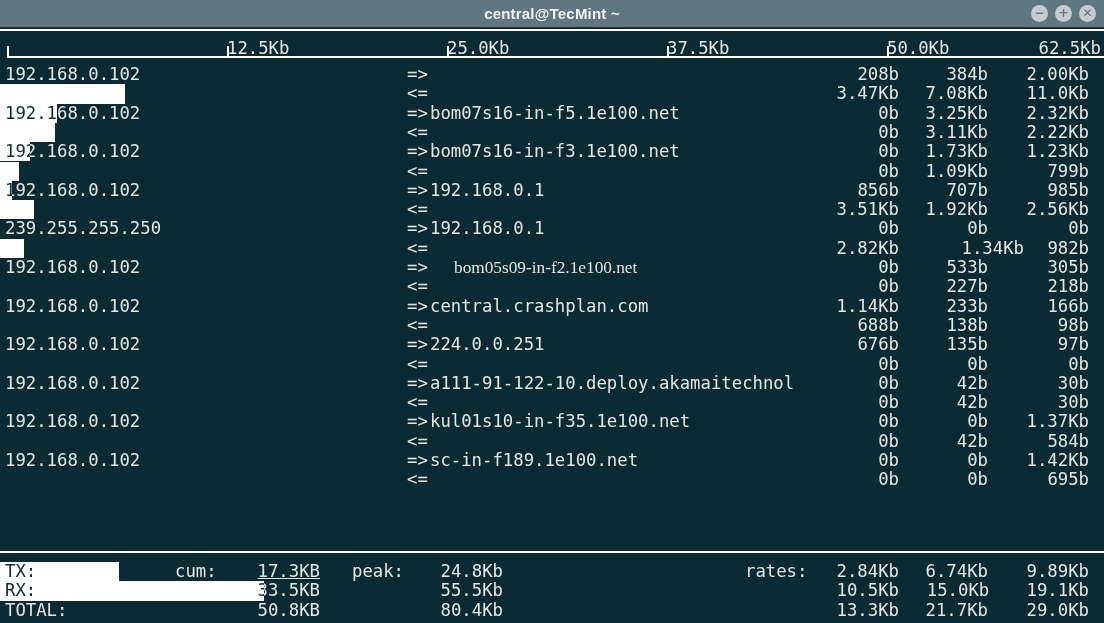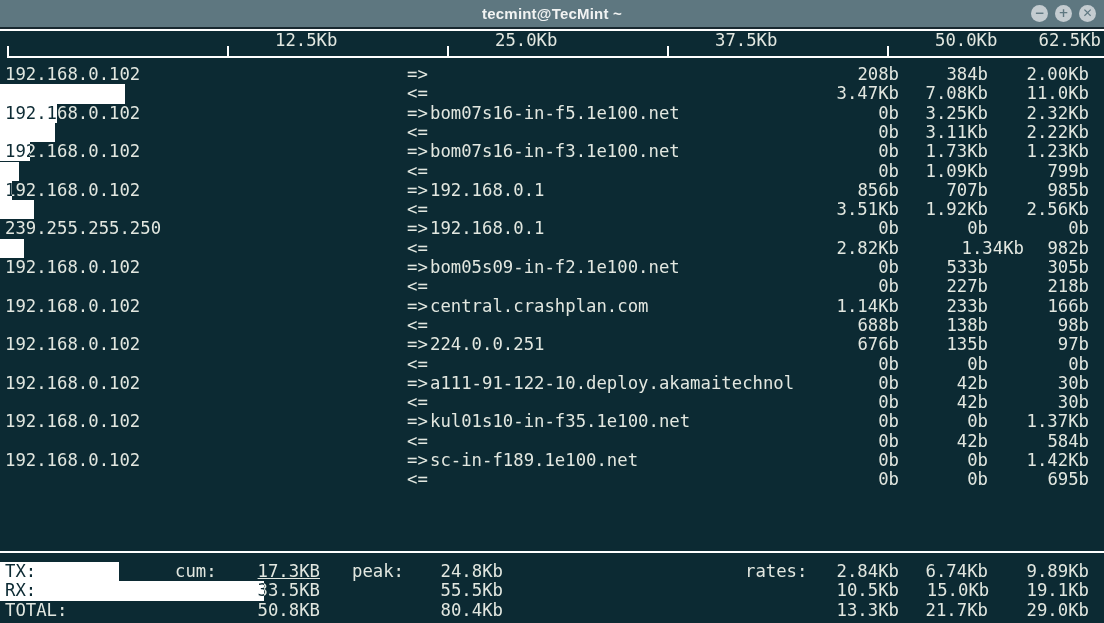--- a/index.html
+++ b/index.html
@@ -23,33 +23,33 @@
     font-family:"DejaVu Sans",sans-serif;border:none;padding:0;cursor:default;
     font-weight:bold;
   }
   .screen{
     position:relative;width:1104px;height:594px;background:#0c2a33;
     color:#e2e7e0;font-size:17.3px;overflow:hidden;
   }
   .topline{position:absolute;left:0;top:0;width:1104px;height:2px;background:#ffffff;}
   .scale-hline{position:absolute;left:7px;right:0;top:27px;height:2px;background:#ffffff;}
   .tick{position:absolute;top:17px;width:2px;height:12px;background:#ffffff;}
-  .slabel{position:absolute;top:2px;height:19px;line-height:19px;white-space:pre;margin-left:48px;}
+  .slabel{position:absolute;top:10px;height:19px;line-height:19px;white-space:pre;}
   .line{position:absolute;left:0;width:1104px;height:19.3px;line-height:19.3px;}
   .bar{position:absolute;left:0;top:0;height:100%;background:#ffffff;}
   .cell{position:absolute;top:0;white-space:pre;}
   .cell.rt{text-align:right;}
   .cell.dark{color:#0c2a33;}
   .divider{position:absolute;left:0;width:1104px;height:2px;background:#ffffff;}
 </style>
 </head>
 <body>
 
 <div class="titlebar">
-  <span class="title">tecmint@TecMint ~</span>
+  <span class="title">central@TecMint ~</span>
   <div class="controls">
     <button class="ctl"><span>−</span></button>
     <button class="ctl"><span>+</span></button>
     <button class="ctl"><span>✕</span></button>
   </div>
 </div>
 
 <div class="screen">
   <div class="topline"></div>
   <div class="scale-hline"></div>
@@ -142,21 +142,21 @@
       <div class="line" style="top: 209.7px;">
         <div class="bar" style="width: 24px;"></div>
         <span class="cell" style="left: 407px;">&lt;=</span>
         <span class="cell rt" style="left: 799px; width: 100px;">2.82Kb</span>
         <span class="cell rt" style="left: 924px; width: 100px; text-align: right;">1.34Kb</span>
         <span class="cell rt" style="left: 989px; width: 100px;">982b</span>
       </div>
       <div class="line" style="top: 229px;">
         <span class="cell" style="left: 5px;">192.168.0.102</span>
         <span class="cell" style="left: 407px;">=&gt;</span>
-        <span class="cell" style="left: 430px;">bom05s09-in-f2.1e100.net</span>
+        <span class="cell" style="left: 454px; font-family: Liberation Serif, serif;">bom05s09-in-f2.1e100.net</span>
         <span class="cell rt" style="left: 799px; width: 100px;">0b</span>
         <span class="cell rt" style="left: 888px; width: 100px;">533b</span>
         <span class="cell rt" style="left: 989px; width: 100px;">305b</span>
       </div>
       <div class="line" style="top: 248.3px;">
         <span class="cell" style="left: 407px;">&lt;=</span>
         <span class="cell rt" style="left: 799px; width: 100px;">0b</span>
         <span class="cell rt" style="left: 888px; width: 100px;">227b</span>
         <span class="cell rt" style="left: 989px; width: 100px;">218b</span>
       </div>

